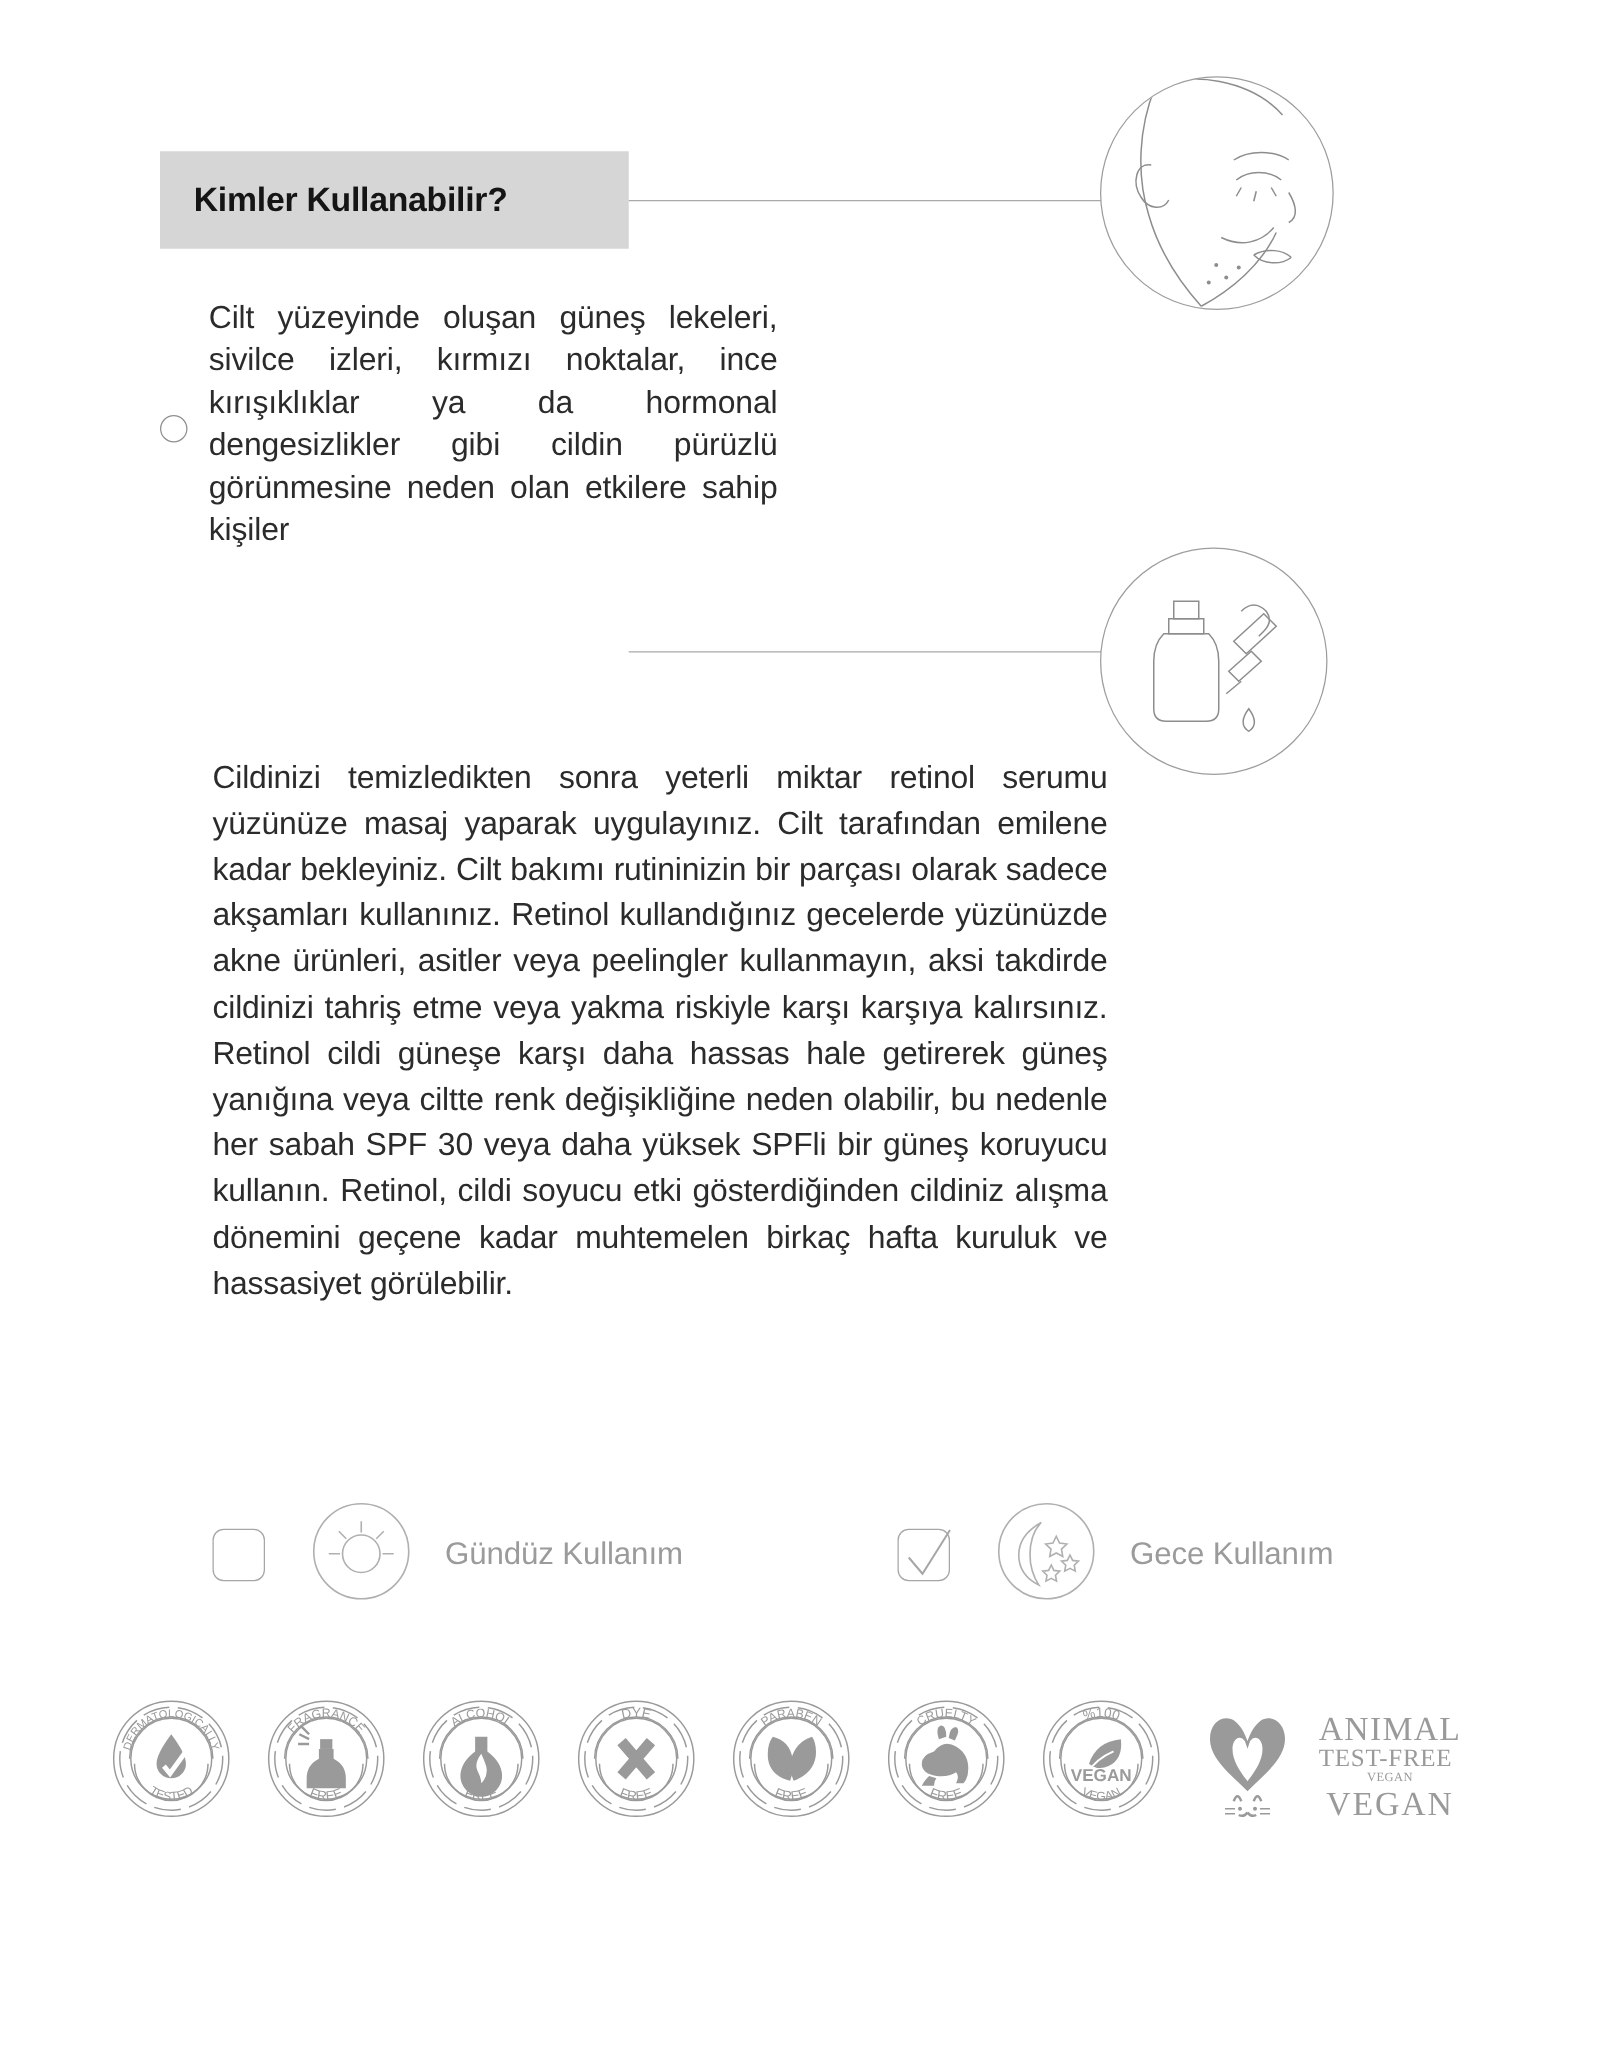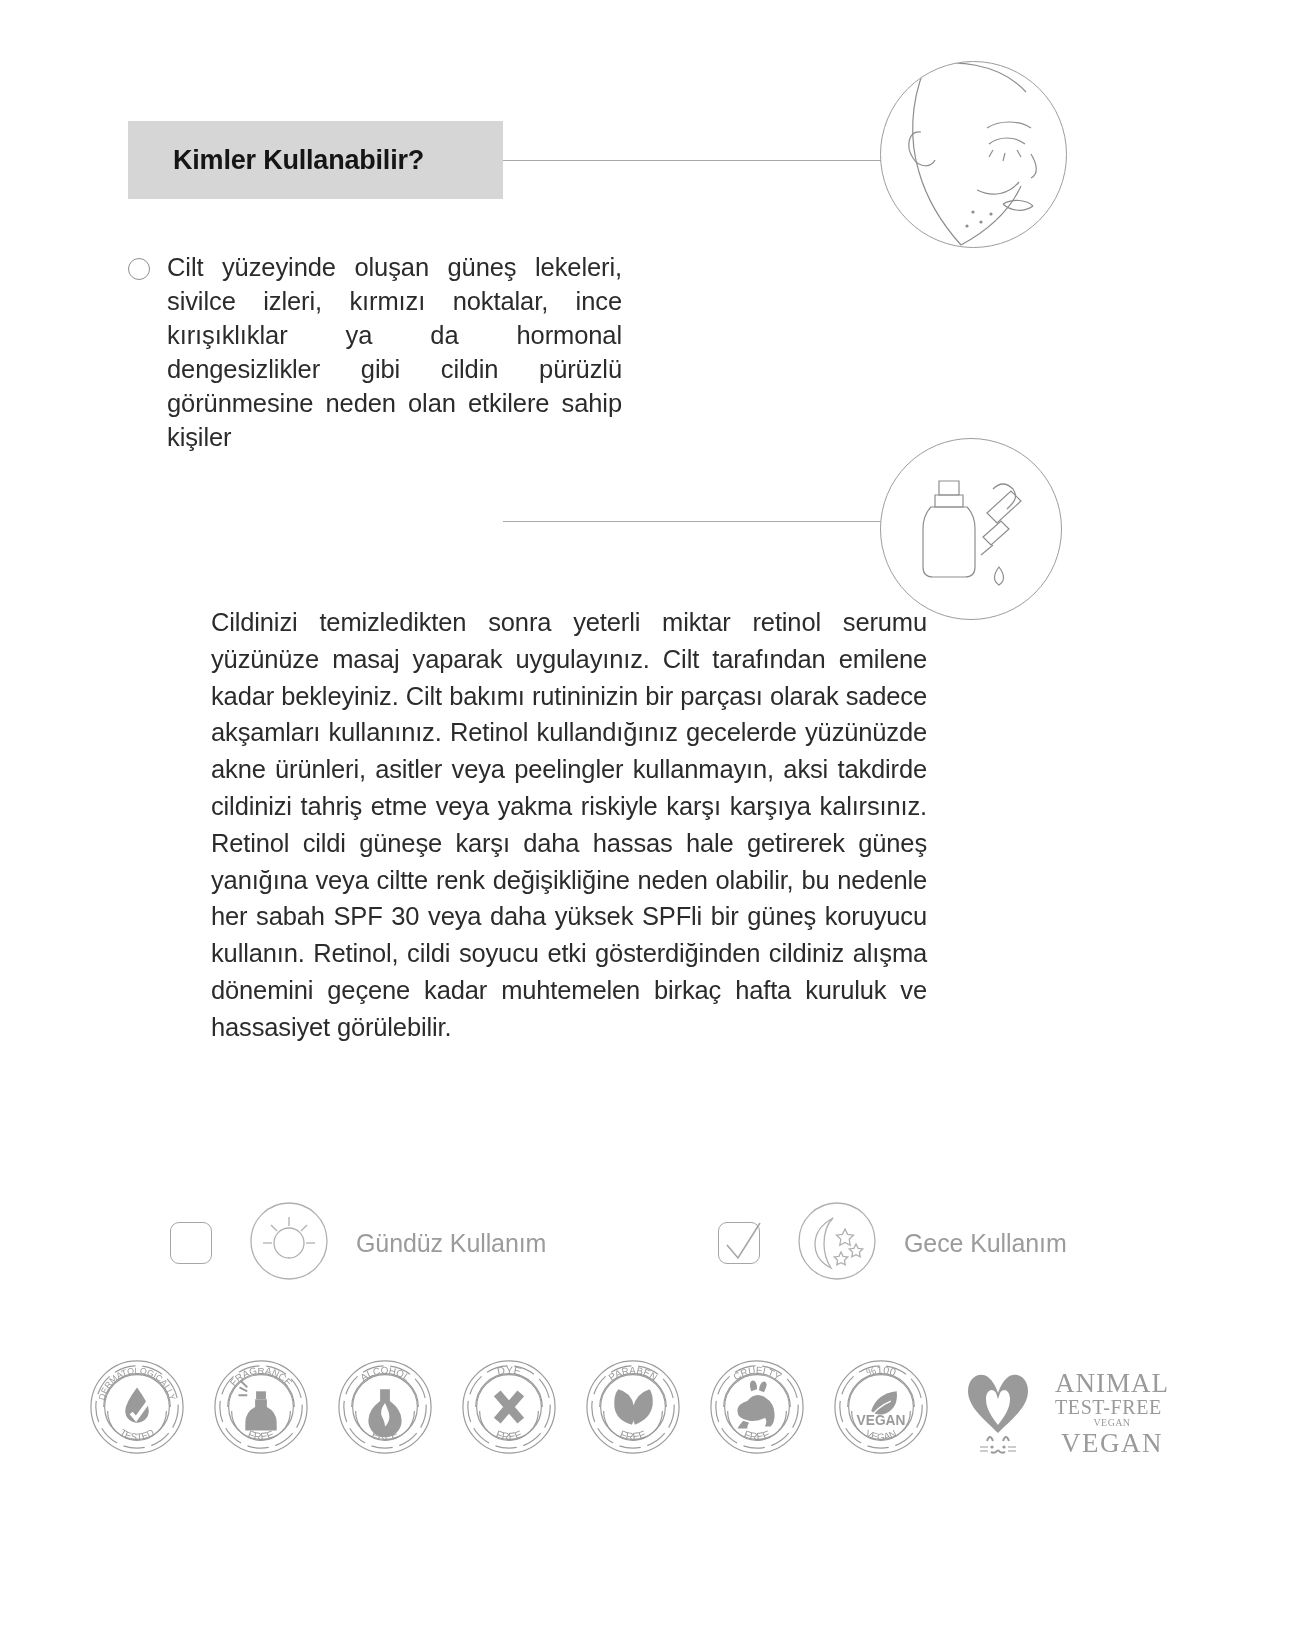--- a/index.html
+++ b/index.html
@@ -12,21 +12,21 @@
     overflow:hidden;
   }
   .page{position:relative;width:1297px;height:1650px;}
 
   
   .heading-block{
     position:absolute;
     background:#d6d6d6;
     display:flex;align-items:center;
     box-sizing:border-box;
-    padding-left:45px;
+    padding-left:27px;
   }
   .heading-block .h-text{
     font-size:27px;
     font-weight:bold;
     color:#151515;
     letter-spacing:-0.2px;
   }
   #heading-who{left:128px;top:121px;width:375px;height:78px;}
   #heading-how{left:128px;top:484px;width:375px;height:72px;}
 
@@ -44,22 +44,22 @@
     border-radius:50%;
     background:#fff;
     overflow:hidden;
   }
   #illo-face{left:880px;top:61px;width:185px;height:185px;}
   #illo-dropper{left:880px;top:438px;width:180px;height:180px;}
 
   
   .bullet-row{
     position:absolute;
-    left:128px;top:250px;width:500px;
-    display:flex;align-items:flex-start;
+    left:128px;top:237px;width:500px;
+    display:flex;align-items:center;
   }
   .bullet-dot{
     flex:0 0 auto;
     width:20px;height:20px;
     border:1.5px solid #8e8e8e;
     border-radius:50%;
     margin-top:8px;margin-right:17px;
   }
   .bullet-text{
     font-size:25.5px;
@@ -74,21 +74,20 @@
   
   #usage-paragraph{
     position:absolute;
     left:170px;top:604px;width:716px;
     font-size:25.5px;
     line-height:36.8px;
     color:#2b2b2b;
     text-align:justify;
     text-align-last:left;
     letter-spacing:-0.15px;
-    margin-left:41px;
   }
 
   
   #usage-row{
     position:absolute;
     left:170px;top:1200px;width:920px;height:90px;
   }
   .usage-item{
     position:absolute;
     display:flex;align-items:center;

